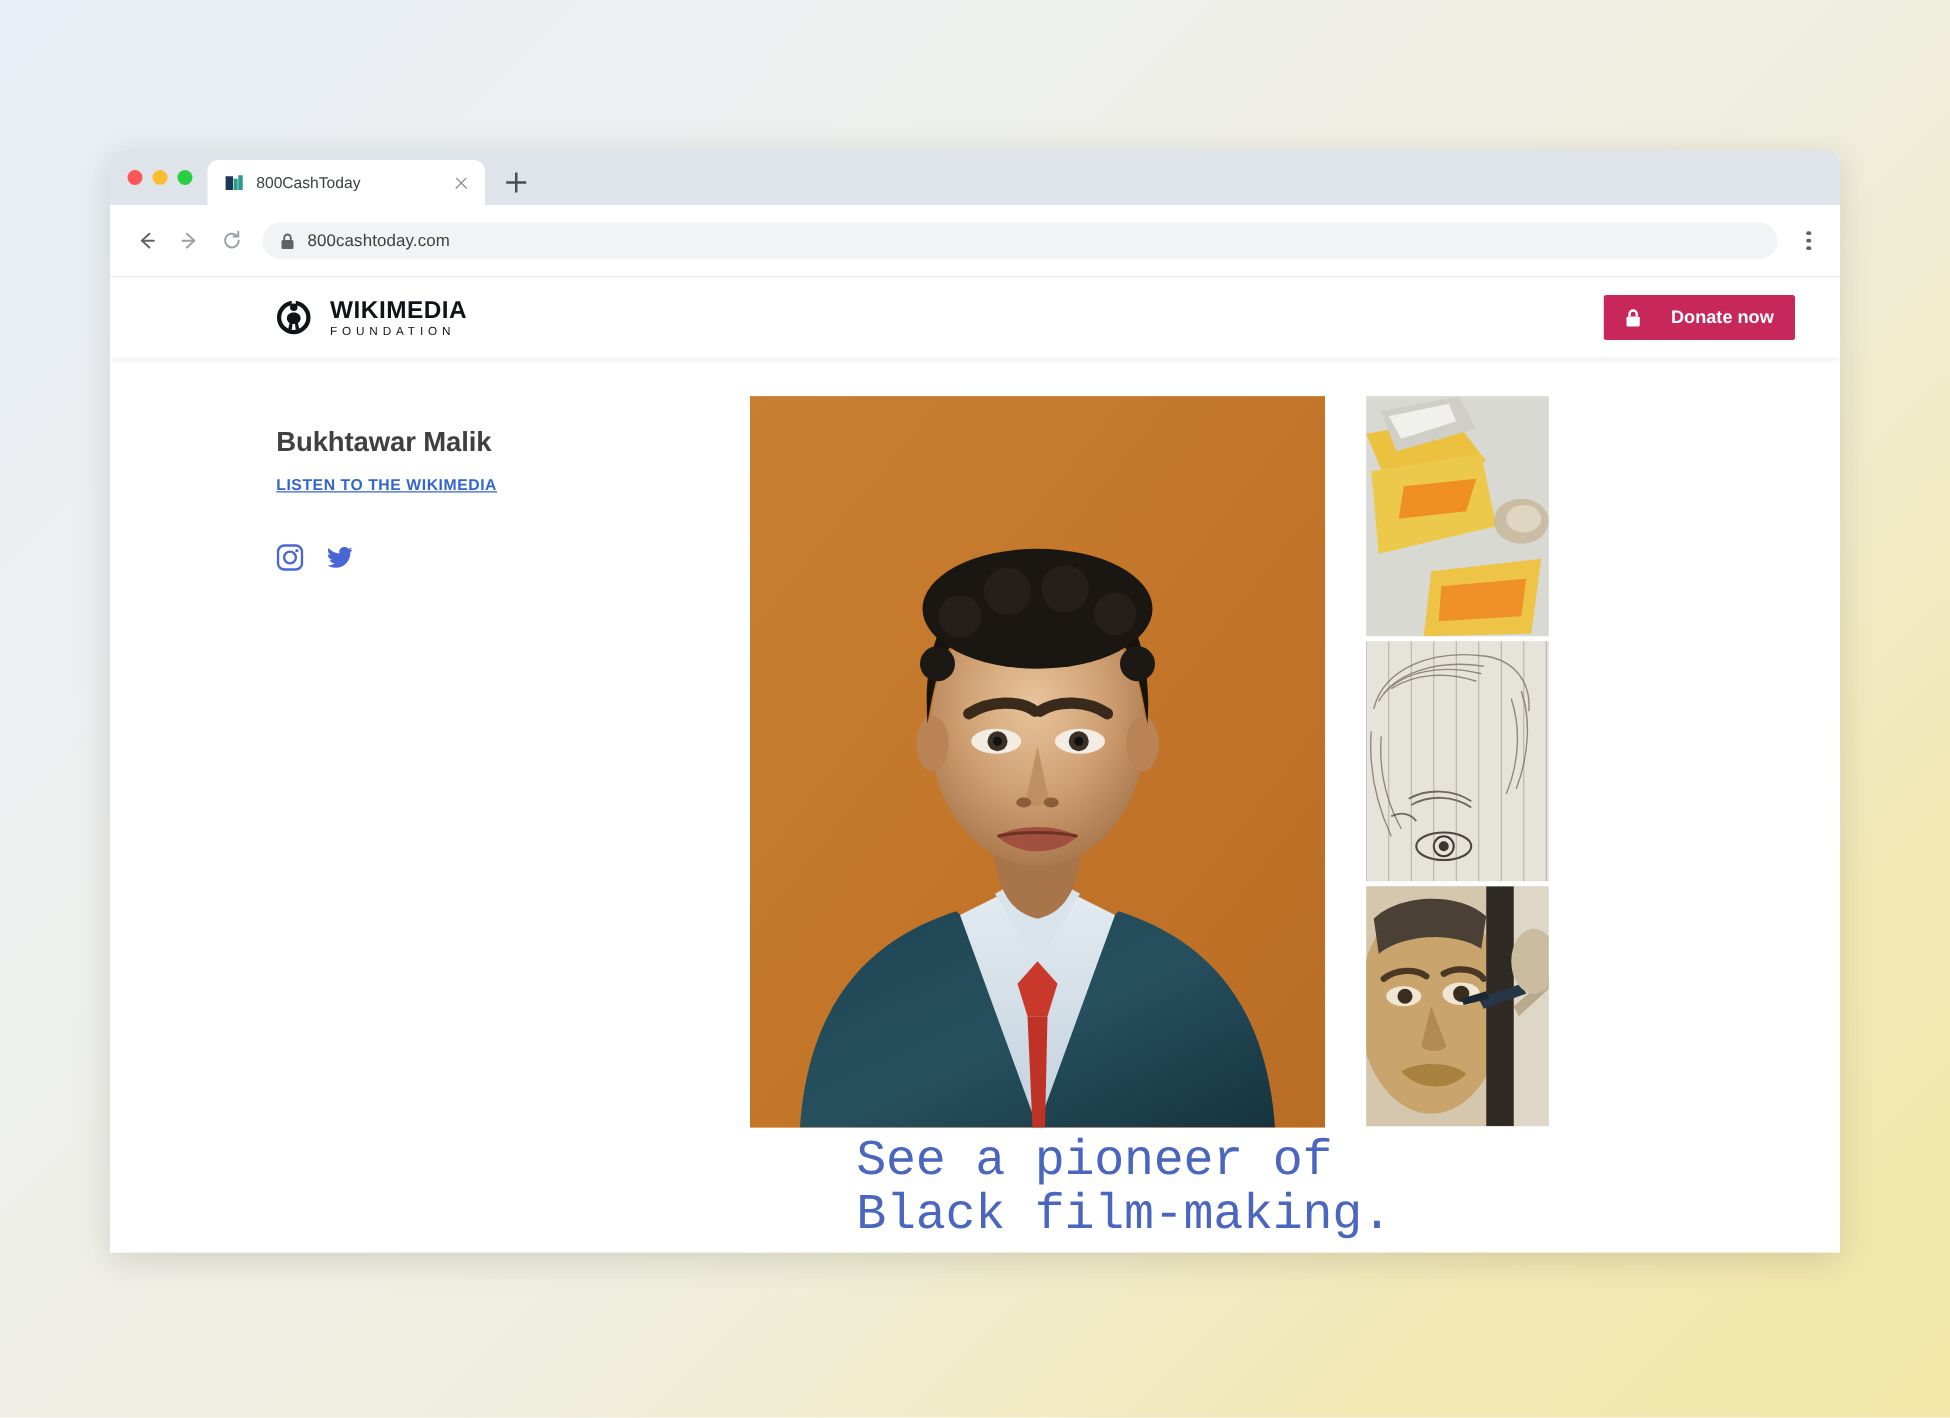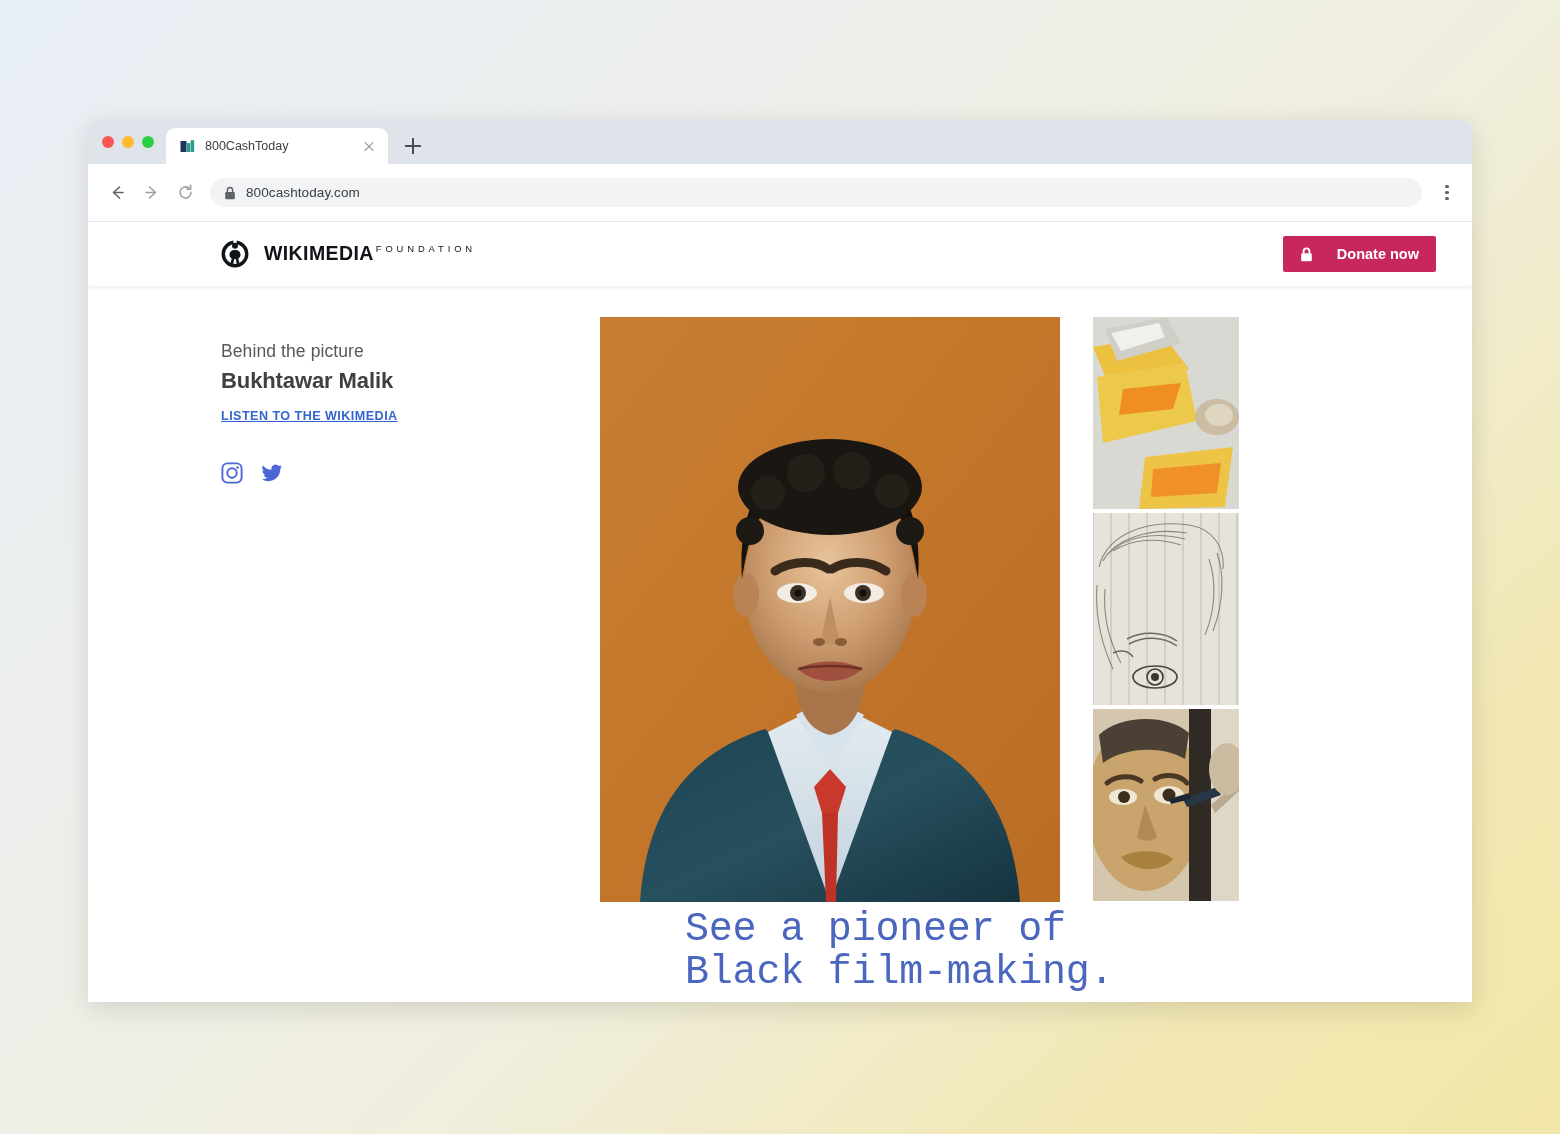--- a/index.html
+++ b/index.html
@@ -163,21 +163,21 @@
     align-items: center;
     justify-content: space-between;
     padding: 0 36px 0 130px;
     box-shadow: 0 2px 5px rgba(0,0,0,.07);
     position: relative;
     z-index: 5;
   }
 
   .wm-logo { display: flex; align-items: center; gap: 12px; }
   .wm-logo-mark { width: 34px; height: 34px; flex: 0 0 auto; display: block; }
-  .wm-logo-text { display: flex; flex-direction: row; gap: 2px; line-height: 1; }
+  .wm-logo-text { display: flex; flex-direction: column; gap: 2px; line-height: 1; }
   .wm-logo-top {
     font-size: 19.5px;
     font-weight: bold;
     letter-spacing: .4px;
     color: #101418;
   }
   .wm-logo-sub {
     font-size: 9.4px;
     font-weight: normal;
     letter-spacing: 3.9px;
@@ -364,21 +364,20 @@
           <rect x="1.2" y="6.2" width="10.6" height="8" rx="1.3" fill="#ffffff"></rect>
           <path d="M3.6 6.2 V4.3 a2.9 2.9 0 0 1 5.8 0 V6.2" fill="none" stroke="#ffffff" stroke-width="1.9"></path>
         </svg>
         <span>Donate now</span>
       </button>
     </div>
 
     <div class="page-body">
 
       <div class="left-col">
-        <div class="eyebrow">Behind the picture</div>
         <div class="artist-name">Bukhtawar Malik</div>
         <a class="interview-link" href="#">LISTEN TO THE WIKIMEDIA</a>
 
         <div class="social-row">
           <svg class="social-icon" viewBox="0 0 22 22">
             <rect x="1.4" y="1.4" width="19.2" height="19.2" rx="5" fill="none" stroke="#4a66d6" stroke-width="1.9"></rect>
             <circle cx="11" cy="11" r="4.7" fill="none" stroke="#4a66d6" stroke-width="1.9"></circle>
             <circle cx="16.5" cy="5.5" r="1.3" fill="#4a66d6"></circle>
           </svg>
           <svg class="social-icon" viewBox="0 0 22 22">

